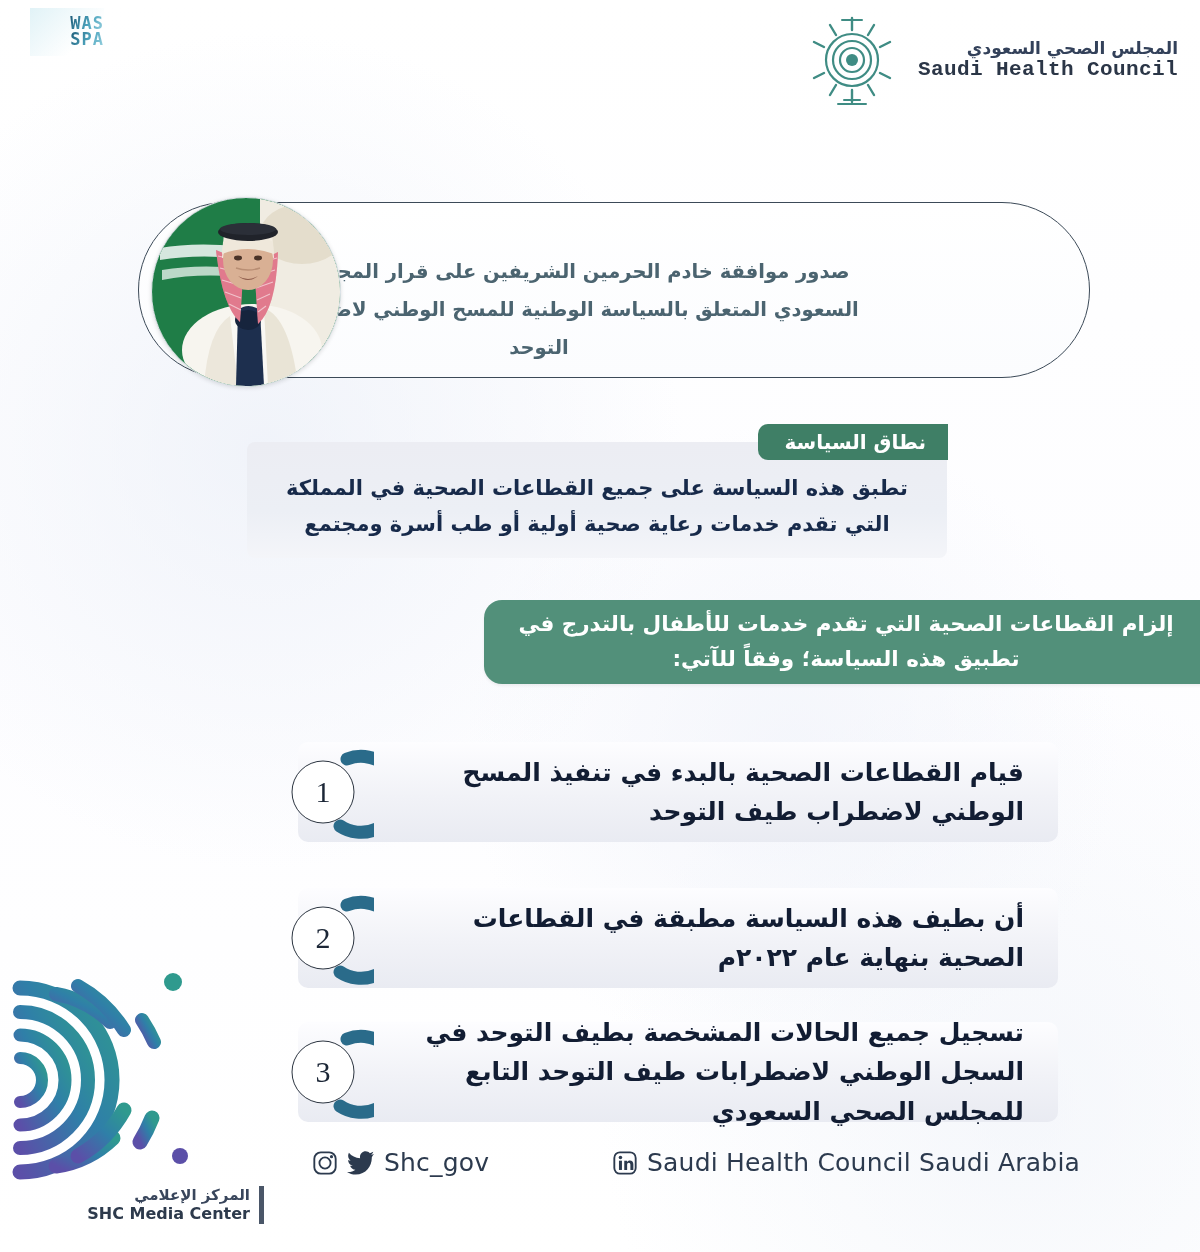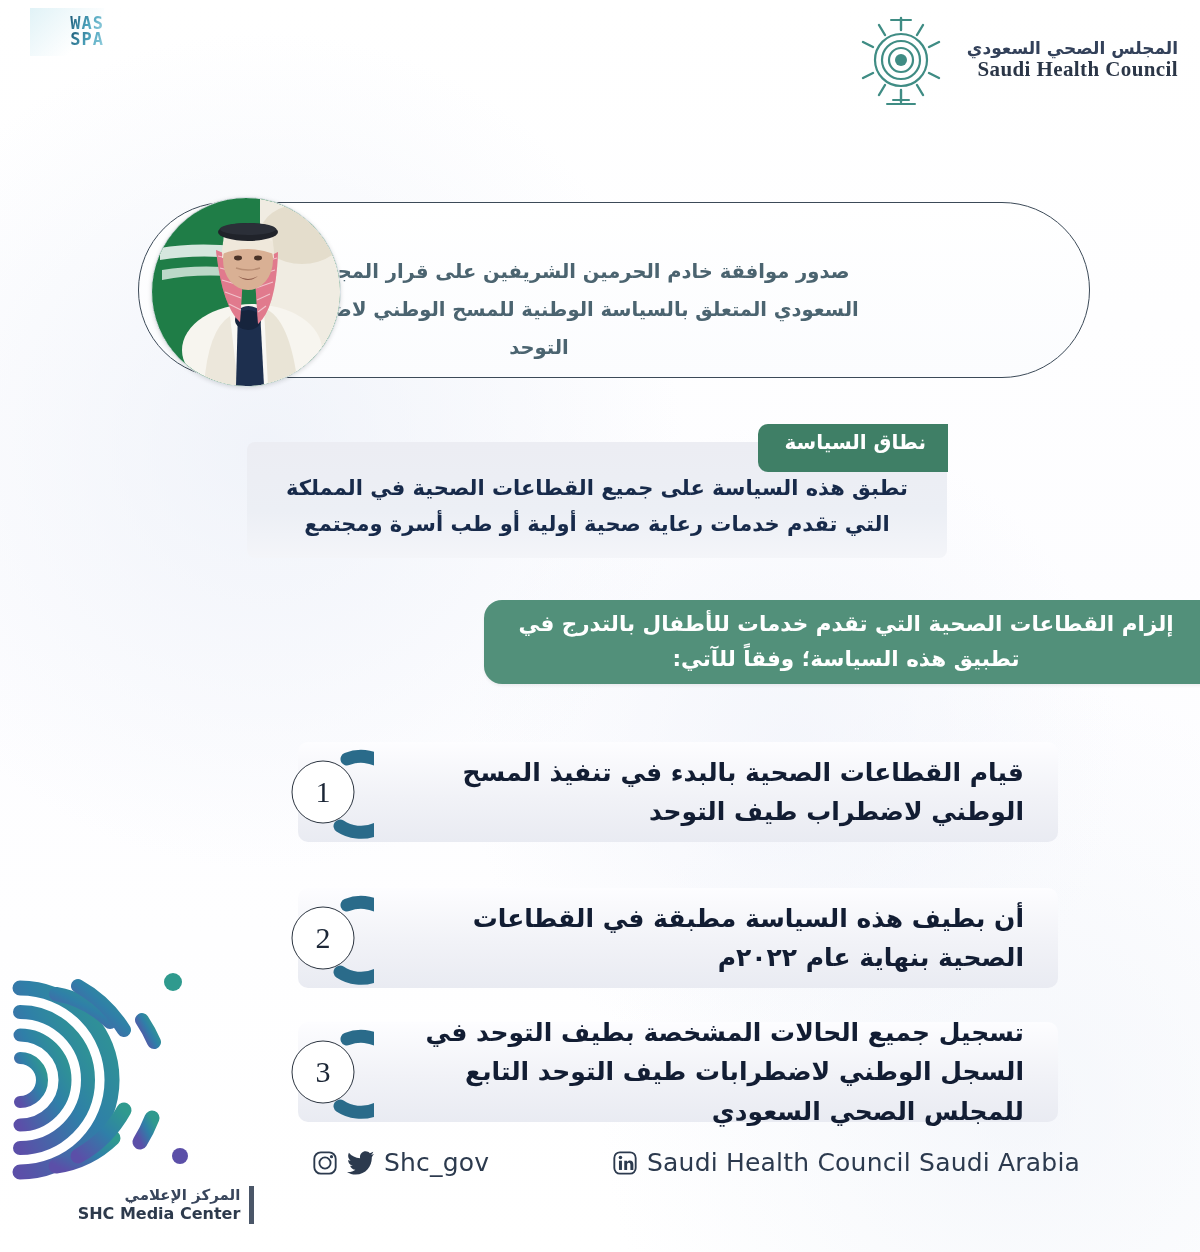--- a/index.html
+++ b/index.html
@@ -71,21 +71,21 @@
     font-size: 17px;
     font-weight: bold;
     color: #33415a;
     letter-spacing: 0.2px;
   }
   .logo-text .en {
     font-size: 21px;
     font-weight: bold;
     color: #2b3647;
     letter-spacing: 0.4px;
-    font-family: Liberation Serif, serif;
+    font-family: Liberation Mono, monospace;
   }
   .logo-mark {
     width: 84px;
     height: 92px;
   }
 
   
   .headline-card {
     position: absolute;
     left: 138px;
@@ -129,21 +129,21 @@
     position: absolute;
     left: 248px;
     top: 424px;
     width: 700px;
   }
   .scope-tab {
     position: absolute;
     right: 0;
     top: 0;
     height: 36px;
-    padding: 0 22px 12px 26px;
+    padding: 0 22px 0 26px;
     background: #3f7f66;
     border-radius: 10px 0 0 10px;
     display: flex;
     align-items: center;
     justify-content: center;
     color: #ffffff;
     font-size: 20px;
     font-weight: bold;
     direction: rtl;
     letter-spacing: 0.3px;
@@ -244,29 +244,28 @@
   
   .media-logo {
     position: absolute;
     left: -72px;
     top: 960px;
     width: 300px;
     height: 230px;
   }
   .media-caption {
     position: absolute;
-    left: 56px;
+    left: 44px;
     top: 1186px;
     width: 220px;
     display: flex;
     flex-direction: row;
     align-items: center;
     gap: 9px;
     direction: rtl;
-    justify-content: center;
   }
   .media-caption .bar {
     width: 5px;
     height: 38px;
     background: #4a5668;
     flex: 0 0 auto;
   }
   .media-caption .labels { text-align: right; line-height: 1.2; }
   .media-caption .ar { font-size: 15px; font-weight: bold; color: #39465c; }
   .media-caption .en { font-size: 16px; font-weight: bold; color: #2d3a4c; direction: ltr; }

